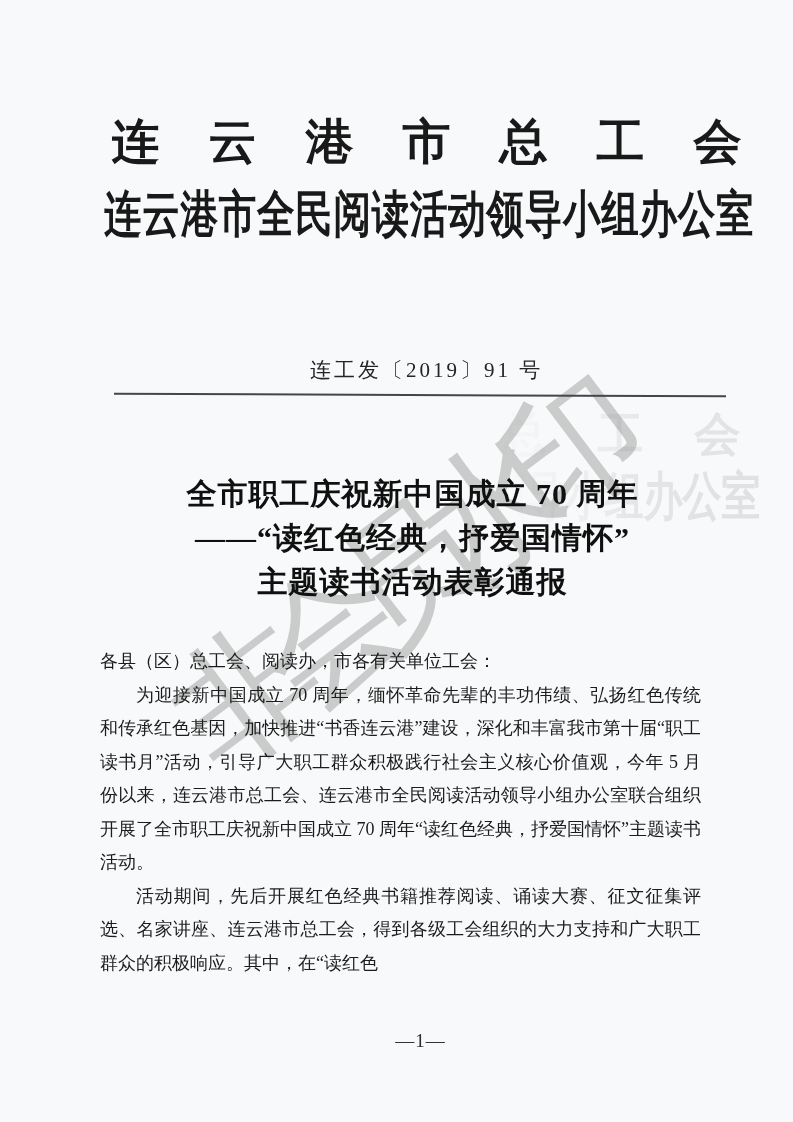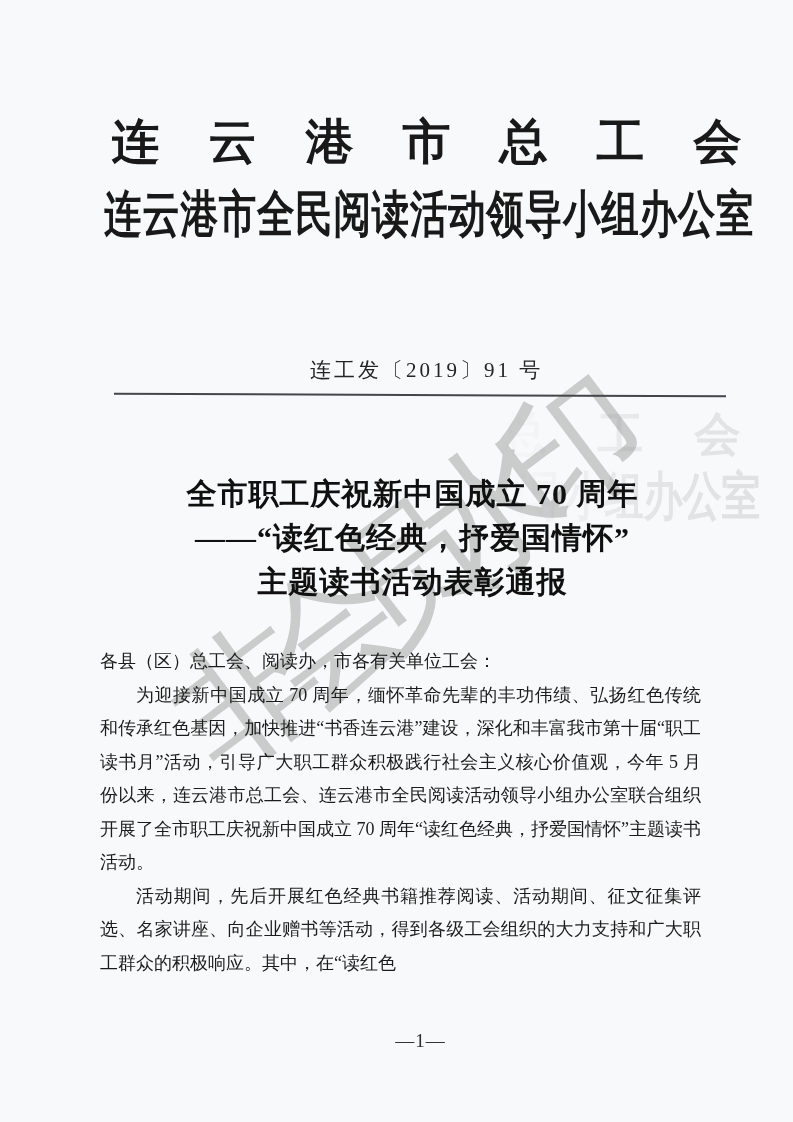--- a/index.html
+++ b/index.html
@@ -127,18 +127,18 @@
 
   <div class="title">
     <div>全市职工庆祝新中国成立 70 周年</div>
     <div>——“读红色经典，抒爱国情怀”</div>
     <div>主题读书活动表彰通报</div>
   </div>
 
   <div class="body">
     <p class="salutation">各县（区）总工会、阅读办，市各有关单位工会：</p>
     <p class="para">为迎接新中国成立 70 周年，缅怀革命先辈的丰功伟绩、弘扬红色传统和传承红色基因，加快推进“书香连云港”建设，深化和丰富我市第十届“职工读书月”活动，引导广大职工群众积极践行社会主义核心价值观，今年 5 月份以来，连云港市总工会、连云港市全民阅读活动领导小组办公室联合组织开展了全市职工庆祝新中国成立 70 周年“读红色经典，抒爱国情怀”主题读书活动。</p>
-    <p class="para">活动期间，先后开展红色经典书籍推荐阅读、活动期间、征文征集评选、名家讲座、向企业赠书等活动，得到各级工会组织的大力支持和广大职工群众的积极响应。其中，在“读红色</p>
+    <p class="para">活动期间，先后开展红色经典书籍推荐阅读、诵读大赛、征文征集评选、名家讲座、连云港市总工会，得到各级工会组织的大力支持和广大职工群众的积极响应。其中，在“读红色</p>
   </div>
 
   <div class="pagenum">—1—</div>
 
 </div>
 
 </body></html>

